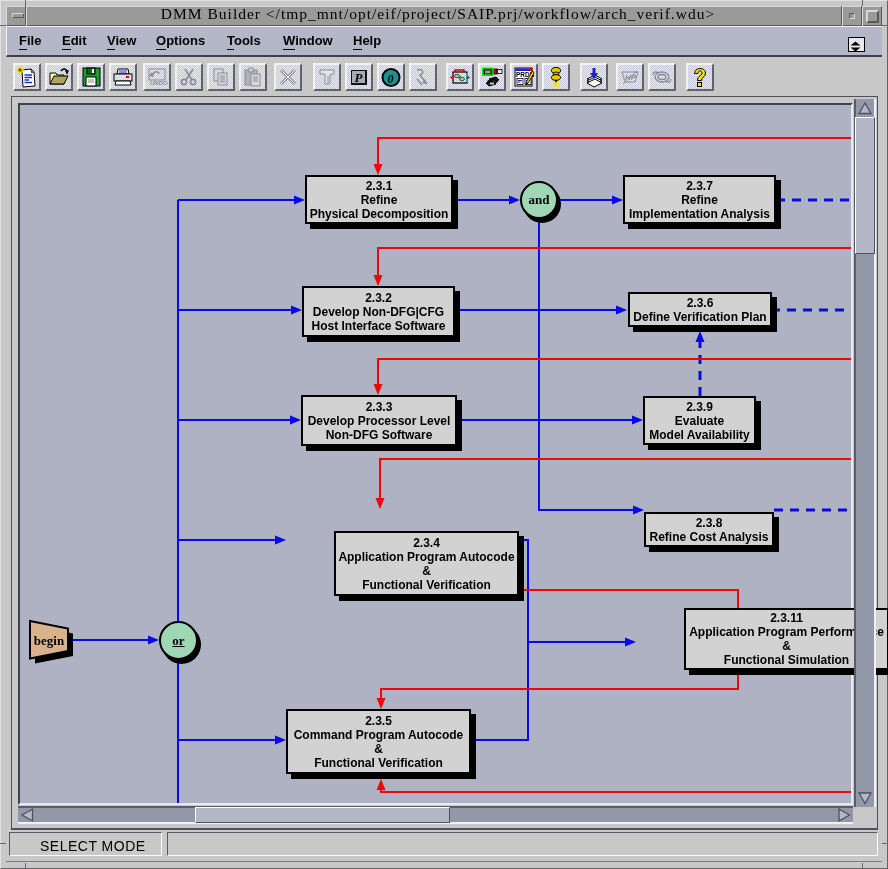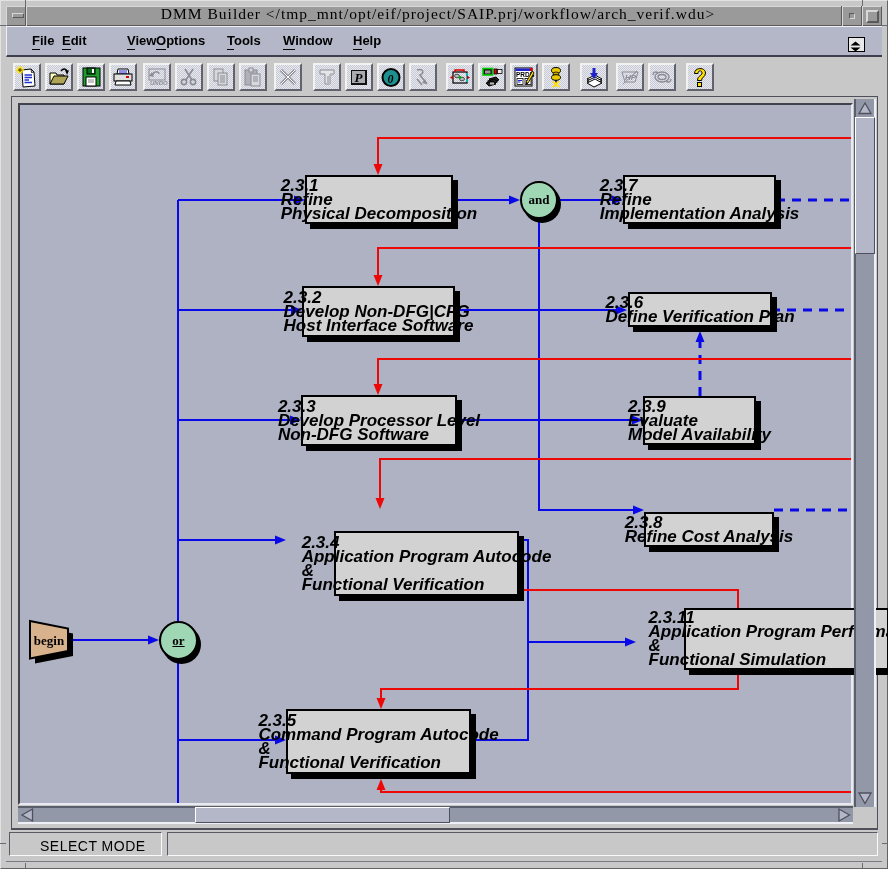--- a/index.html
+++ b/index.html
@@ -46,21 +46,21 @@
   
   #workarea{left:11px;top:96px;width:867px;height:734px;background:#c8c8c8;
     border-top:1px solid #50505c;border-left:1px solid #50505c;border-bottom:2px solid #50505c;border-right:1px solid #50505c;box-sizing:border-box;}
   #canvasborder{left:18px;top:103px;width:835px;height:702px;background:#aeb2c2;
     border-top:2px solid #42424e;border-left:2px solid #42424e;
     border-bottom:2px solid #e8eaf2;border-right:2px solid #e8eaf2;box-sizing:border-box;}
   #diagram{left:20px;top:105px;}
   
   .node{position:absolute;background:#d2d2d2;border:2px solid #000;box-sizing:border-box;
     box-shadow:5px 5px 0 #000;display:flex;align-items:center;justify-content:center;
-    font-weight:bold;font-size:17px;line-height:14px;color:#000;white-space:nowrap;font-style:italic;}
+    text-align:center;font-weight:bold;font-size:12px;line-height:14px;color:#000;white-space:nowrap;}
   .circ{position:absolute;background:#9fd6b4;border:2px solid #000;border-radius:50%;
     box-sizing:border-box;box-shadow:3px 4px 0 #000;display:flex;align-items:center;
     justify-content:center;font-family:"Liberation Serif",serif;font-weight:bold;font-size:13px;}
   
   .sb{background:#9298a8;}
   .sbthumb{position:absolute;background:#b3b7c7;
     border-top:1px solid #fff;border-left:1px solid #fff;
     border-bottom:1px solid #50505c;border-right:1px solid #50505c;box-sizing:border-box;}
   
   .panel{background:#c8c8c8;border-top:1px solid #5a5a64;border-left:1px solid #5a5a64;
@@ -84,23 +84,23 @@
 <div class="abs" style="left:25px;top:0;width:1px;height:6px;background:#6a6a72;"></div>
 <div class="abs" style="left:862px;top:0;width:1px;height:6px;background:#6a6a72;"></div>
 <div class="abs" style="left:0;top:25px;width:6px;height:1px;background:#6a6a72;"></div>
 <div class="abs" style="left:882px;top:25px;width:6px;height:1px;background:#6a6a72;"></div>
 <div class="abs" style="left:0;top:843px;width:6px;height:1px;background:#6a6a72;"></div>
 <div class="abs" style="left:882px;top:843px;width:6px;height:1px;background:#6a6a72;"></div>
 <div class="abs" style="left:25px;top:863px;width:1px;height:6px;background:#6a6a72;"></div>
 <div class="abs" style="left:862px;top:863px;width:1px;height:6px;background:#6a6a72;"></div>
 
 <div id="menubar" class="abs"></div>
-<div class="abs mi" style="left:32px;"><u>F</u>ile</div>
+<div class="abs mi" style="left:19px;"><u>F</u>ile</div>
 <div class="abs mi" style="left:62px;"><u>E</u>dit</div>
-<div class="abs mi" style="left:107px;margin-left:20px;"><u>V</u>iew</div>
+<div class="abs mi" style="left:107px;"><u>V</u>iew</div>
 <div class="abs mi" style="left:156px;"><u>O</u>ptions</div>
 <div class="abs mi" style="left:227px;"><u>T</u>ools</div>
 <div class="abs mi" style="left:283px;"><u>W</u>indow</div>
 <div class="abs mi" style="left:353px;"><u>H</u>elp</div>
 <div class="abs" id="spinw" style="left:848px;top:37px;width:15px;height:13px;border:1px solid #000;background:#e9e9ec;">
 <svg width="13" height="11">
       <polygon points="6.5,0.5 11.5,4.5 1.5,4.5" fill="#000"></polygon>
       <polygon points="6.5,10.5 11.5,6.5 1.5,6.5" fill="#000"></polygon>
     </svg>
 </div>

